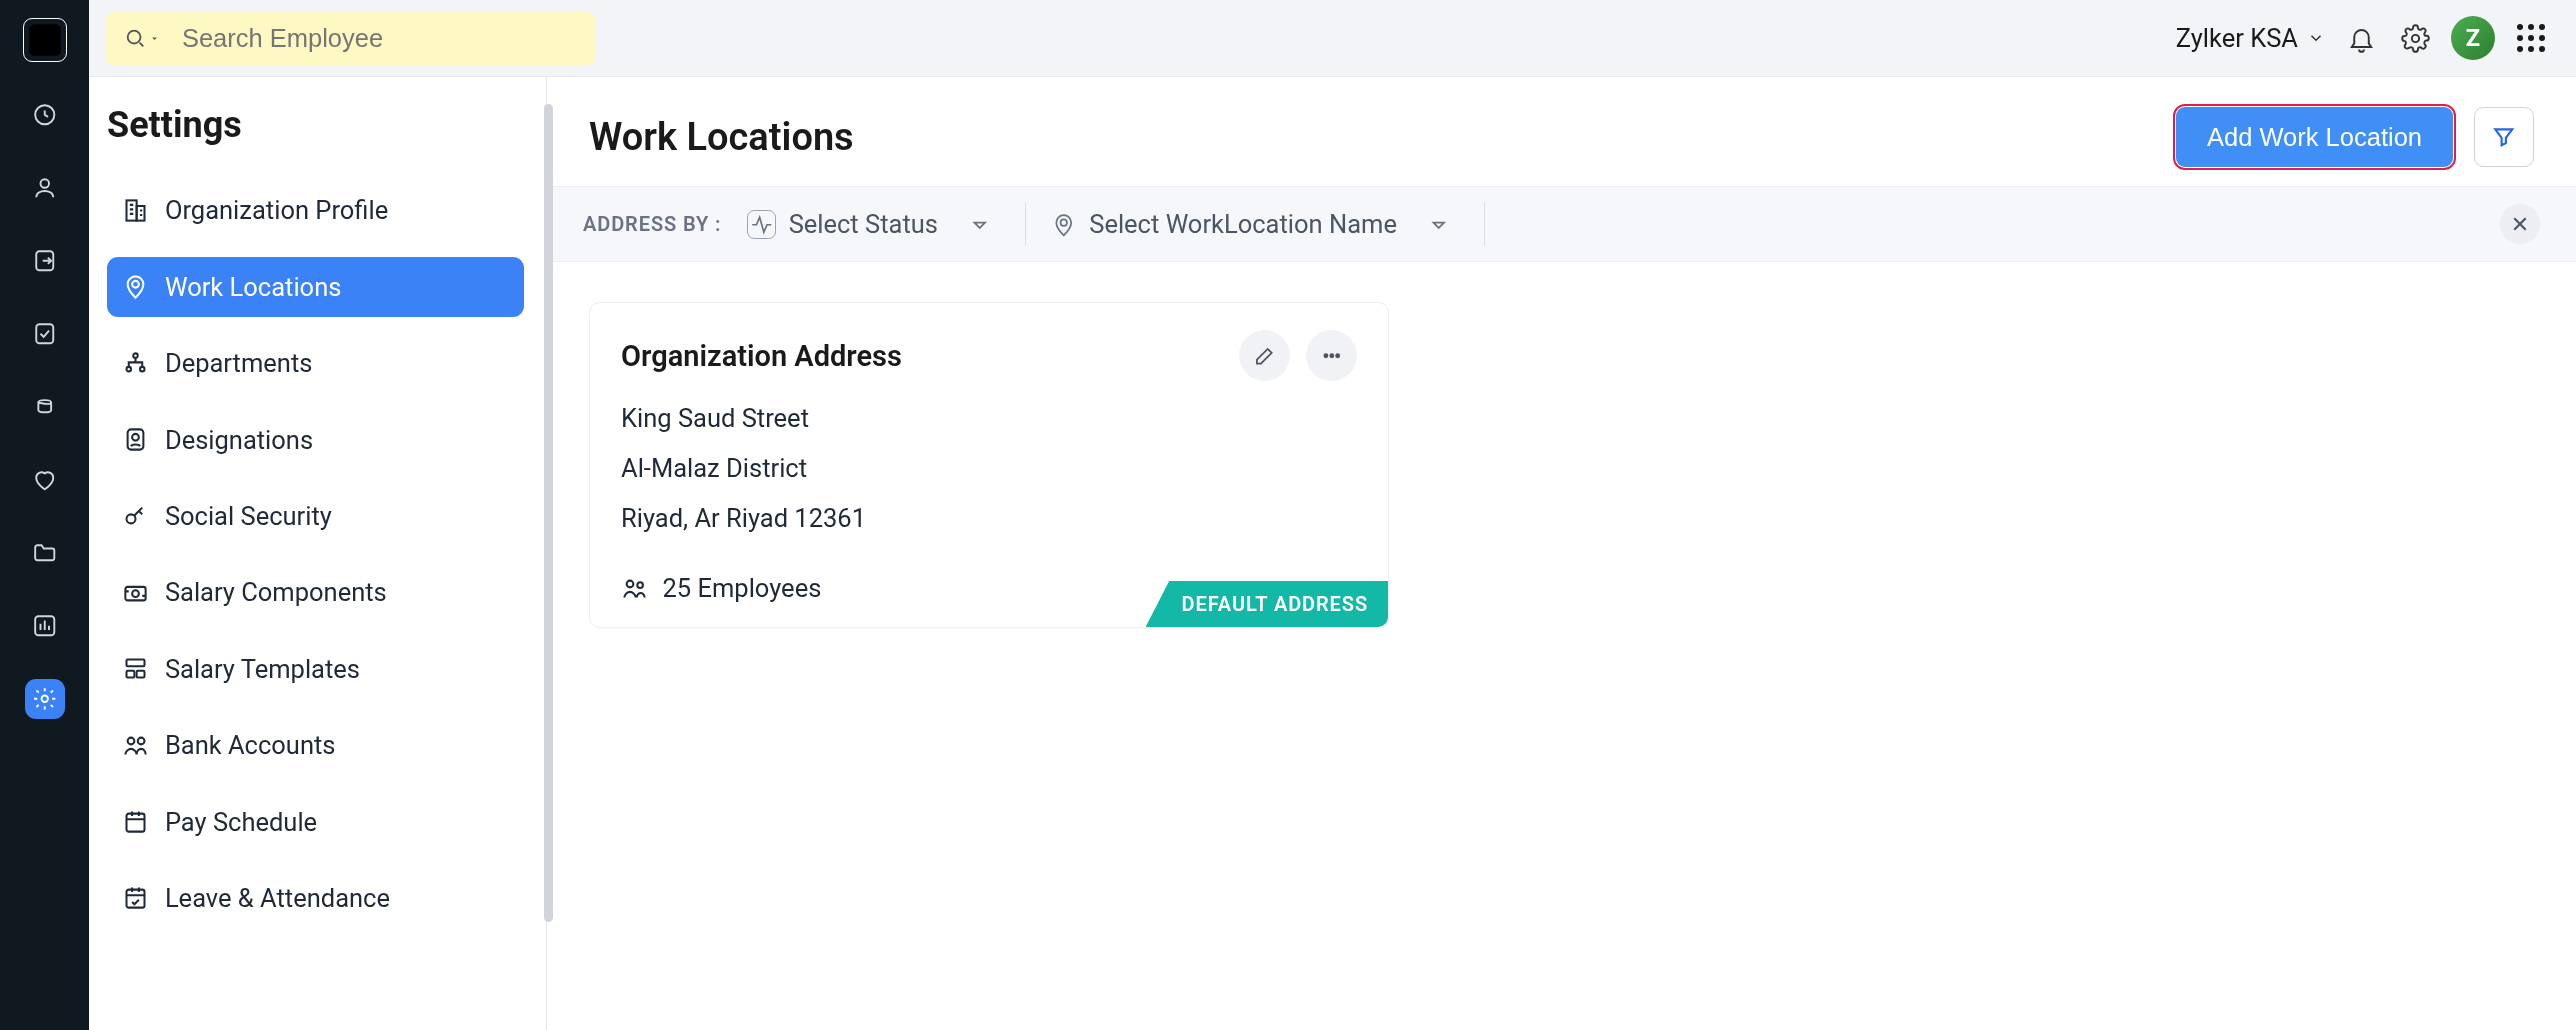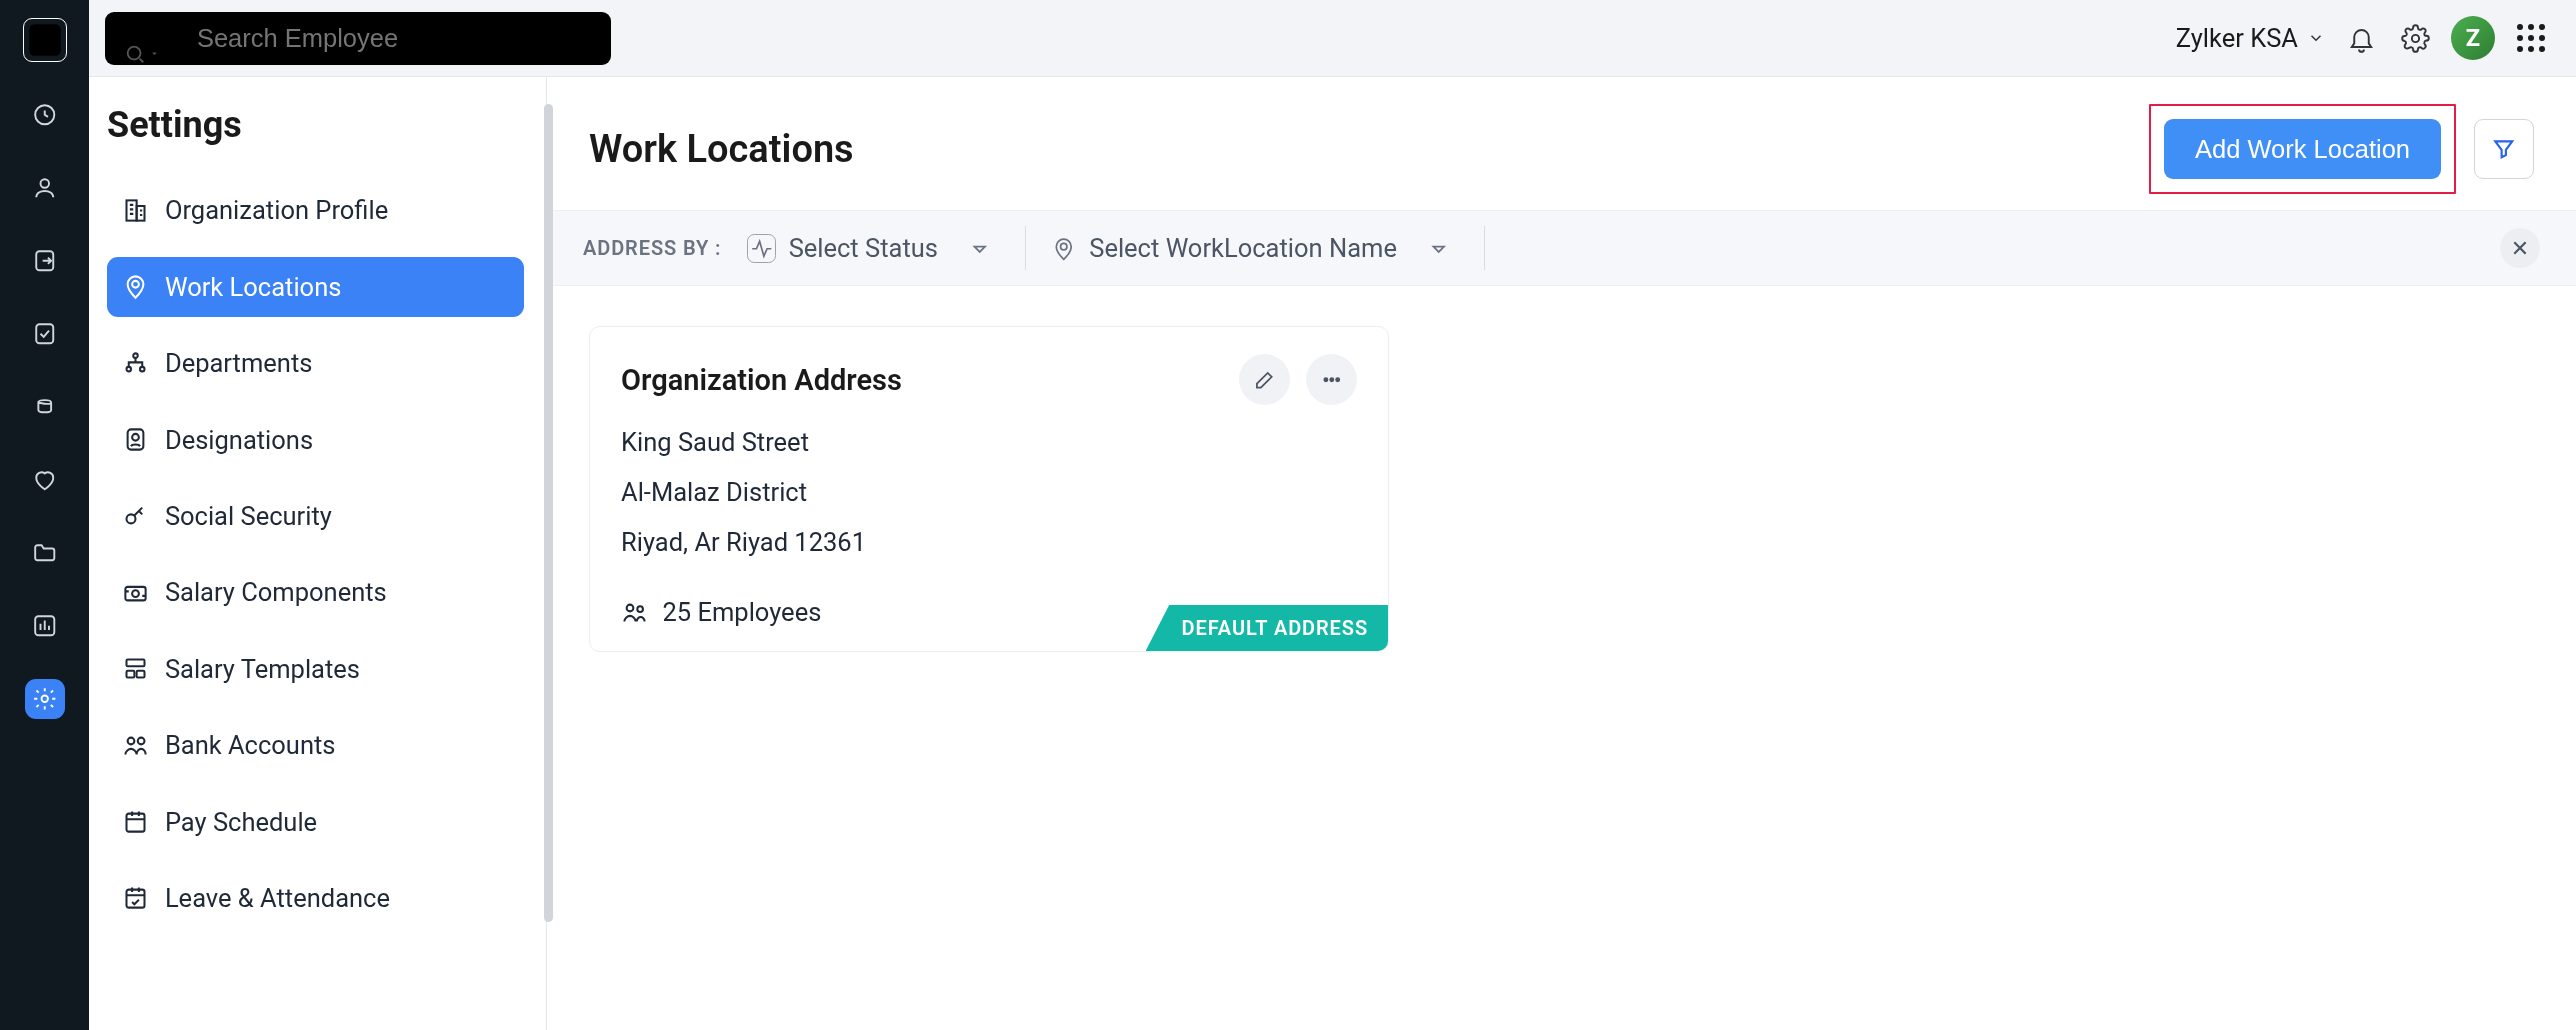--- a/index.html
+++ b/index.html
@@ -10,21 +10,21 @@
   
   .rail { width: 89px; background: #101820; display: flex; flex-direction: column; align-items: center; padding-top: 18px; gap: 33px; }
   .rail .logo { width: 44px; height: 44px; border: 1.8px solid #fff; border-radius: 9px; display: flex; align-items: center; justify-content: center; color:#fff; font-size: 22px; }
   .rail-icon { width: 40px; height: 40px; display:flex; align-items:center; justify-content:center; color:#cfd6de; border-radius:11px; cursor:pointer; }
   .rail-icon.active { background:#3b82f6; color:#fff; }
   .rail-icon svg { width: 25.5px; height: 25.5px; stroke: currentColor; fill:none; stroke-width:1.8; }
   
   
   .main-col { flex:1; display:flex; flex-direction:column; }
   .topbar { height: 76px; background:#f3f4f7; display:flex; align-items:center; padding: 0 27px 0 16.4px; gap: 18px; }
-  .search-wrap { display:flex; align-items:flex-end; background:#000000; border-radius:9px; height: 53px; padding: 0 11px; gap: 15px; }
+  .search-wrap { display:flex; align-items:center; background:#fef9c3; border-radius:9px; height: 53px; padding: 0 11px; }
   .search-scope { width: 51px; display:flex; align-items:center; justify-content:center; gap:3.6px; color:#555; cursor:pointer; }
   .search-input { border:none; background:transparent; font-size: 25.5px; color:#6b7280; width: 418px; height: 100%; outline:none; padding-left: 14.5px; }
   .topbar-spacer { flex:1; }
   .org-switch { display:flex; align-items:center; gap:9px; font-size:25.5px; color:#1a1a1a; cursor:pointer; }
   .top-icon { width:36px; height:36px; display:flex; align-items:center; justify-content:center; color:#333; cursor:pointer; }
   .top-icon svg { width: 29px; height:29px; stroke: currentColor; fill:none; stroke-width:1.6; }
   .avatar { width: 44px; height:44px; border-radius:50%; background: linear-gradient(135deg,#4caf50,#2e7d32); display:flex; align-items:center; justify-content:center; color:#fff; font-weight:700; font-size:23.6px; cursor:pointer; }
   .apps-grid { width:36px; height:36px; display:grid; grid-template-columns:repeat(3,1fr); grid-template-rows:repeat(3,1fr); gap:4.5px; padding:3.6px; cursor:pointer; }
   .apps-grid span { background:#1a1a1a; border-radius:50%; }
   
@@ -37,21 +37,21 @@
   .set-item { display:flex; align-items:center; gap: 16.4px; height: 60px; border-radius: 11px; padding: 0 14.5px; font-size: 25.5px; color:#1f2937; cursor:pointer; }
   .set-item.active { background:#3b82f6; color:#fff; }
   .set-item svg { width:27px; height:27px; stroke: currentColor; fill:none; stroke-width:1.8; }
   .side-scrollbar { position:absolute; right:-7.3px; top:27px; width:9px; height: 818px; background:#d1d5db; border-radius:5.5px; }
   
   
   .content { flex:1; display:flex; flex-direction:column; }
   .page-head { display:flex; align-items:center; padding: 27px 42px 16.4px 42px; gap: 18px; }
   .page-title { font-size: 38px; font-weight:600; flex:1; }
   .add-btn { height: 60px; border-radius: 9px; background:#408ff7; color:#fff; border:none; font-size: 25.5px; padding: 0 31px; cursor:pointer; }
-  .add-highlight { border:2.7px solid #e11d48; padding:13px; border-radius:1px; }
+  .add-highlight { border:2.7px solid #e11d48; padding:1px; border-radius:12px; }
   .filter-btn { width:60px; height:60px; border:1.4px solid #d1d5db; border-radius:9px; display:flex; align-items:center; justify-content:center; cursor:pointer; }
   .filter-btn svg { width:25.5px; height:25.5px; stroke:#2563eb; fill:none; stroke-width:2; }
   
   .filter-bar { background:#f6f7fa; border-top:0.9px solid #eceef2; border-bottom:0.9px solid #eceef2; height: 76px; display:flex; align-items:center; padding: 0 36px; gap: 25.5px; }
   .filter-label { font-size:20px; letter-spacing:0.9px; color:#6b7280; font-weight:600; }
   .filter-field { display:flex; align-items:center; gap: 12.7px; color:#4b5563; font-size:25.5px; cursor:pointer; padding-right: 32px; border-right:1.8px solid #d9dce2; height:44px; }
   .filter-field:last-of-type { border-right:none; }
   .filter-field svg { width:25.5px; height:25.5px; stroke:#6b7280; fill:none; stroke-width:1.6; }
   .filter-field .chev { margin-left: 16.4px; }
   .filter-bar .spacer { flex:1; }

